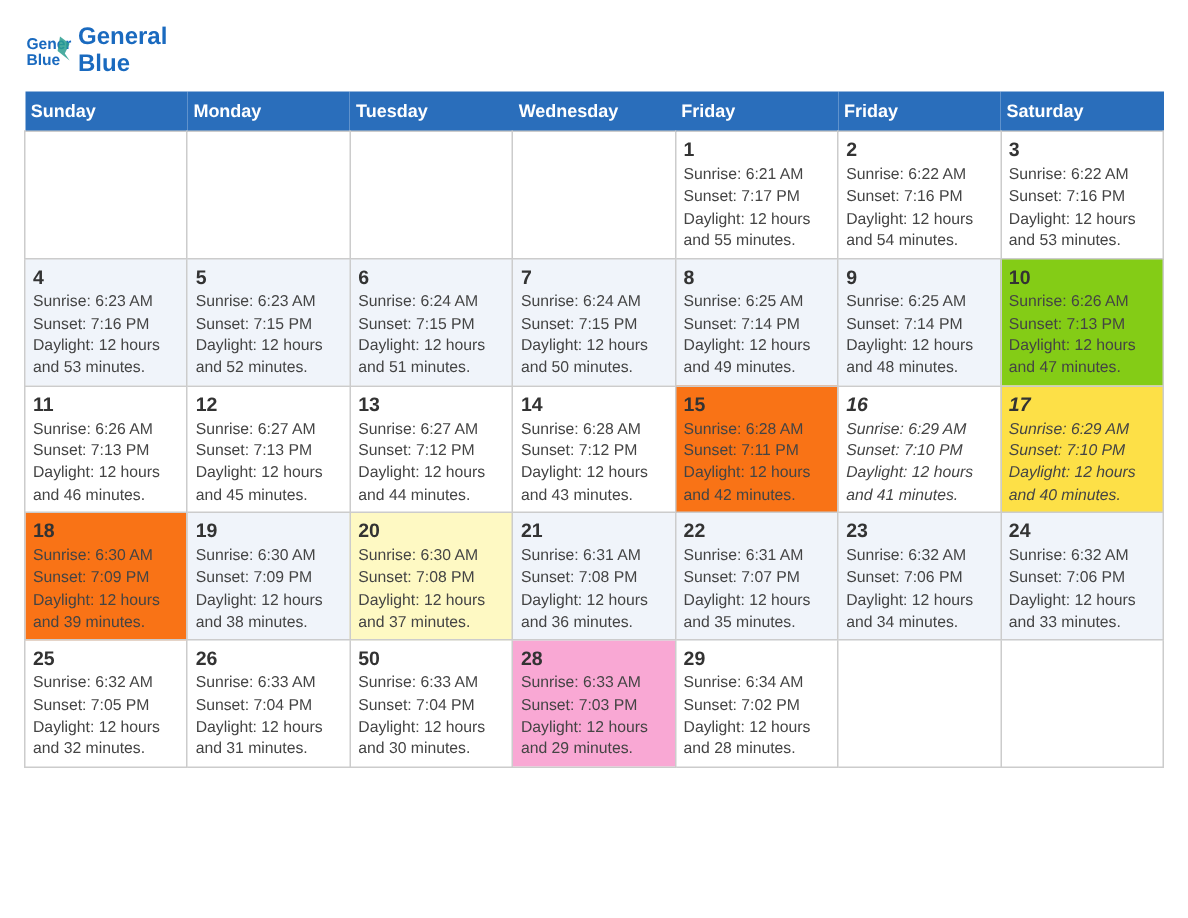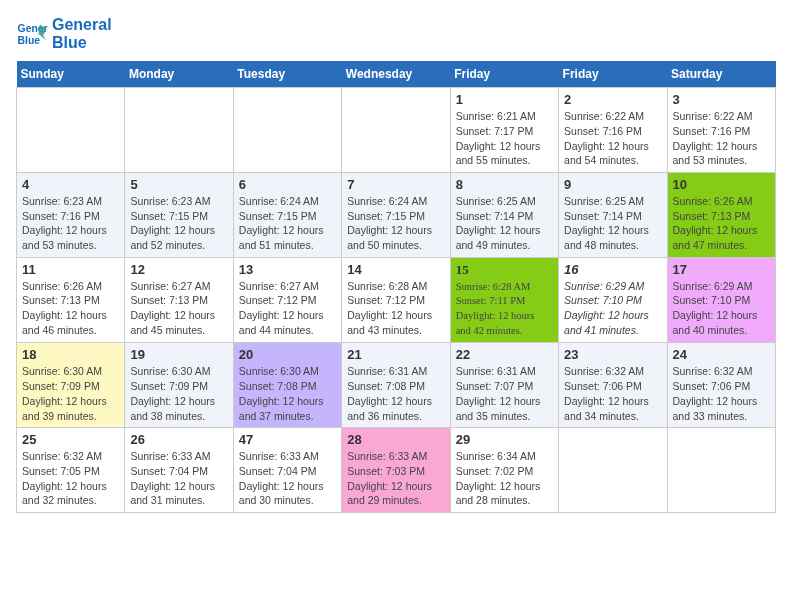--- a/index.html
+++ b/index.html
@@ -209,58 +209,58 @@
 Daylight: 12 hours
 and 44 minutes.</div>
         </td>
         <td style="background: rgb(255, 255, 255);">
           <div class="day-num">14</div>
           <div class="day-info" style="white-space: pre-line;">Sunrise: 6:28 AM
 Sunset: 7:12 PM
 Daylight: 12 hours
 and 43 minutes.</div>
         </td>
-        <td style="background: #84cc16; font-family: Liberation Serif, serif;">
+        <td style="background: #f97316;">
           <div class="day-num">15</div>
           <div class="day-info" style="white-space: pre-line;">Sunrise: 6:28 AM
 Sunset: 7:11 PM
 Daylight: 12 hours
 and 42 minutes.</div>
         </td>
         <td style="background: rgb(255, 255, 255); font-style: italic;">
           <div class="day-num">16</div>
           <div class="day-info" style="white-space: pre-line;">Sunrise: 6:29 AM
 Sunset: 7:10 PM
 Daylight: 12 hours
 and 41 minutes.</div>
         </td>
-        <td style="background: #f0abfc;">
+        <td style="background: #fde047; font-style: italic;">
           <div class="day-num">17</div>
           <div class="day-info" style="white-space: pre-line;">Sunrise: 6:29 AM
 Sunset: 7:10 PM
 Daylight: 12 hours
 and 40 minutes.</div>
         </td>
       </tr>
       <tr>
-        <td style="background: #fef9c3;">
+        <td style="background: #f97316;">
           <div class="day-num">18</div>
           <div class="day-info" style="white-space: pre-line;">Sunrise: 6:30 AM
 Sunset: 7:09 PM
 Daylight: 12 hours
 and 39 minutes.</div>
         </td>
         <td style="background: rgb(240, 244, 250);">
           <div class="day-num">19</div>
           <div class="day-info" style="white-space: pre-line;">Sunrise: 6:30 AM
 Sunset: 7:09 PM
 Daylight: 12 hours
 and 38 minutes.</div>
         </td>
-        <td style="background: #c4b5fd; margin-top: 36px;">
+        <td style="background: #fef9c3; margin-top: 36px;">
           <div class="day-num">20</div>
           <div class="day-info" style="white-space: pre-line;">Sunrise: 6:30 AM
 Sunset: 7:08 PM
 Daylight: 12 hours
 and 37 minutes.</div>
         </td>
         <td style="background: rgb(240, 244, 250);">
           <div class="day-num">21</div>
           <div class="day-info" style="white-space: pre-line;">Sunrise: 6:31 AM
 Sunset: 7:08 PM
@@ -298,21 +298,21 @@
 and 32 minutes.</div>
         </td>
         <td style="background: rgb(255, 255, 255);">
           <div class="day-num">26</div>
           <div class="day-info" style="white-space: pre-line;">Sunrise: 6:33 AM
 Sunset: 7:04 PM
 Daylight: 12 hours
 and 31 minutes.</div>
         </td>
         <td style="background: rgb(255, 255, 255);">
-          <div class="day-num">47</div>
+          <div class="day-num">50</div>
           <div class="day-info" style="white-space: pre-line;">Sunrise: 6:33 AM
 Sunset: 7:04 PM
 Daylight: 12 hours
 and 30 minutes.</div>
         </td>
         <td style="background: #f9a8d4;">
           <div class="day-num">28</div>
           <div class="day-info" style="white-space: pre-line;">Sunrise: 6:33 AM
 Sunset: 7:03 PM
 Daylight: 12 hours

